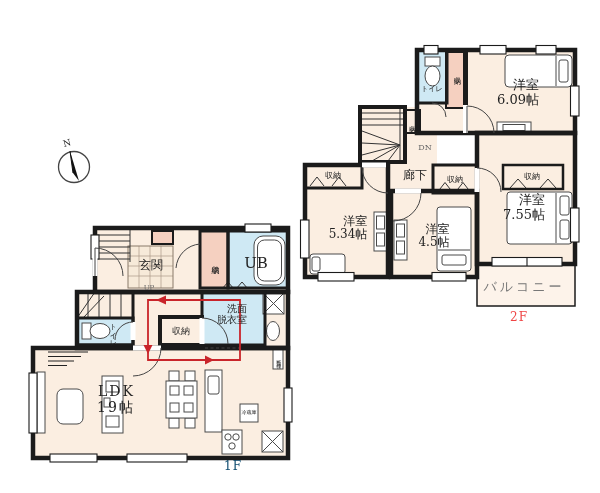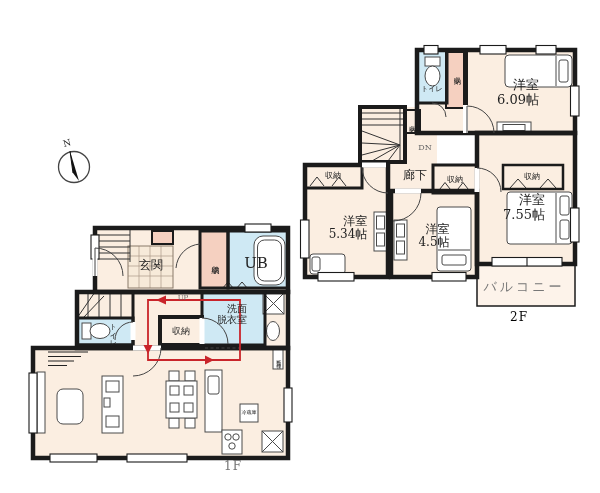--- a/index.html
+++ b/index.html
@@ -295,30 +295,34 @@
     <polygon points="70,151 79,181 73,173" fill="#111"></polygon>
     <line x1="70" y1="151" x2="73" y2="173" stroke="#111" stroke-width="1"></line>
   </g>
 </svg>
 
 <span class="lbl" style="left:67px;top:143px;font-size:9px;transform:translate(-50%,-50%) rotate(-15deg);">N</span>
 
 <span class="lbl" style="left:151px;top:266px;font-size:12px;">玄関</span>
 <span class="lbl vtext" style="left:214px;top:260px;font-size:8px;">収納</span>
 <span class="lbl" style="left:244px;top:263px;font-size:15px;margin-left:12px;">UB</span>
-<span class="lbl gray" style="left:139px;top:299px;font-size:7px;margin-left:34px;">UP</span>
+<span class="lbl gray" style="left:139px;top:289px;font-size:7px;">UP</span>
 <span class="lbl vtext" style="left:112px;top:331px;font-size:7px;">トイレ</span>
 <span class="lbl" style="left:181px;top:331px;font-size:9px;">収納</span>
 <span class="lbl two" style="left:232px;top:314px;font-size:10px;">
       <span>洗面</span>
       <span>脱衣室</span>
     </span>
+<span class="lbl two" style="left:116px;top:400px;font-size:14px;letter-spacing:2px;">
+      <span>LDK</span>
+      <span>19帖</span>
+    </span>
 <span class="lbl" style="left:249px;top:413px;font-size:5px;">冷蔵庫</span>
 <span class="lbl vtext" style="left:278px;top:358px;font-size:5px;">可動棚</span>
-<span class="lbl" style="left:233px;top:467px;font-size:12px;color:#737373;letter-spacing:1px;">1F</span>
+<span class="lbl" style="left:233px;top:467px;font-size:12px;color:#0c4a6e;letter-spacing:1px;">1F</span>
 
 <span class="lbl" style="left:432px;top:90px;font-size:7px;">トイレ</span>
 <span class="lbl vtext" style="left:456px;top:72px;font-size:7px;">収納</span>
 <span class="lbl two" style="left:518px;top:93px;font-size:13px;">
       <span>洋室</span>
       <span>6.09帖</span>
     </span>
 <span class="lbl vtext" style="left:412px;top:122px;font-size:6px;">収納</span>
 <span class="lbl gray" style="left:415px;top:148px;font-size:8px;">DN</span>
 <span class="lbl" style="left:415px;top:176px;font-size:12px;">廊下</span>
@@ -331,15 +335,15 @@
 <span class="lbl two" style="left:434px;top:236px;font-size:12px;">
       <span>洋室</span>
       <span>4.5帖</span>
     </span>
 <span class="lbl" style="left:532px;top:177px;font-size:8px;">収納</span>
 <span class="lbl two" style="left:524px;top:208px;font-size:13px;">
       <span>洋室</span>
       <span>7.55帖</span>
     </span>
 <span class="lbl" style="left:524px;top:287px;font-size:13px;color:#777;letter-spacing:3px;">バルコニー</span>
-<span class="lbl" style="left:519px;top:318px;font-size:12px;color:#000000;letter-spacing:1px;">2F</span>
+<span class="lbl" style="left:519px;top:318px;font-size:12px;color:#ef4444;letter-spacing:1px;">2F</span>
 
 </div>
 
 </body></html>

